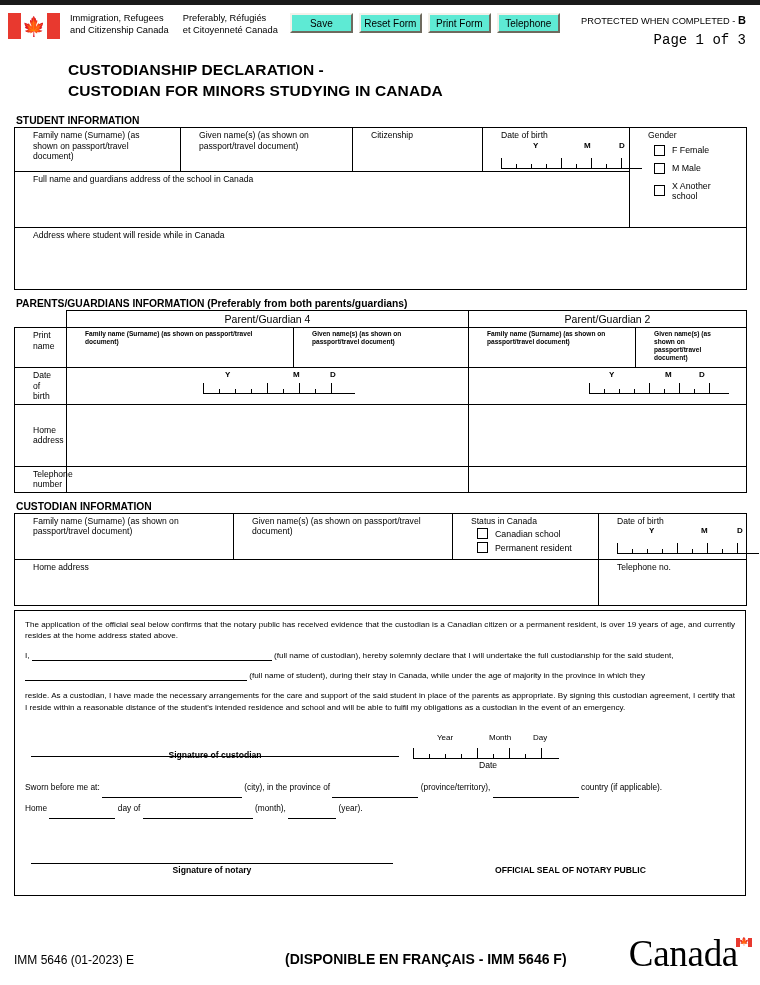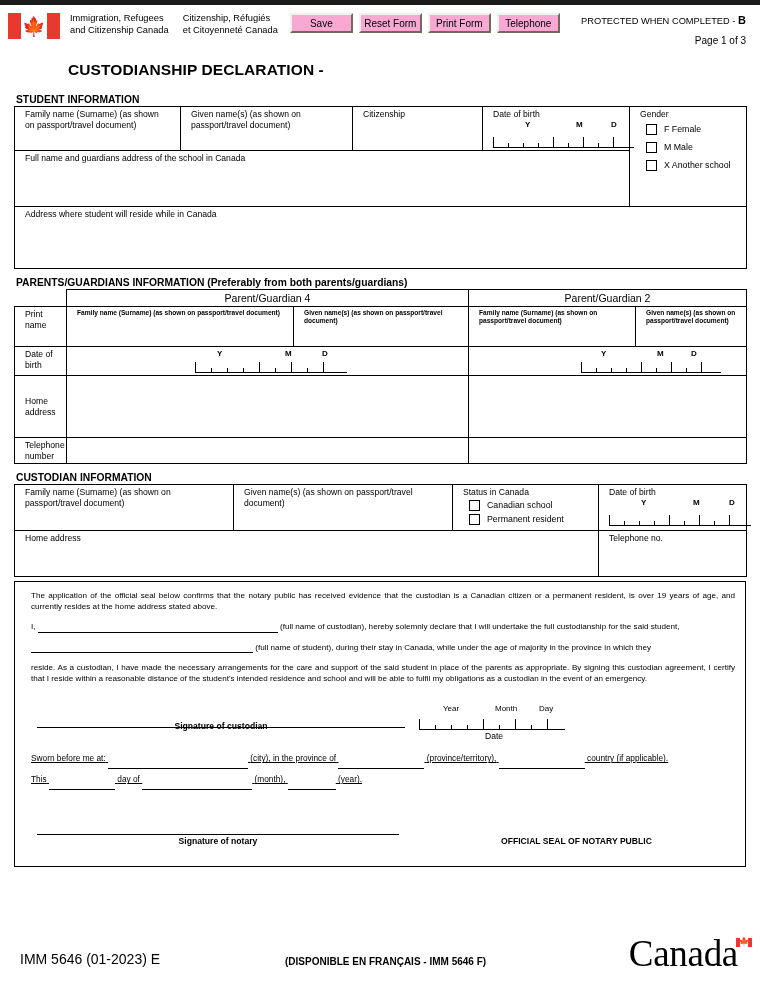--- a/index.html
+++ b/index.html
@@ -36,53 +36,53 @@
     transform: translate(-50%,-50%);
     font-size: 19px; color: #e8392f; line-height: 1;
   }
   .wordmark-en, .wordmark-fr {
     font-size: 9.3px; line-height: 11.5px; margin-left: 10px;
     white-space: pre-line; padding-top: 1px;
   }
   .wordmark-fr { margin-left: 14px; }
   .btns { display: flex; gap: 6px; margin-left: 12px; padding-top: 1px; }
   .btn {
-    background: #f9a8d4;
+    background: #5eead4;
     border-top: 2px solid #f3f1ea;
     border-left: 2px solid #f3f1ea;
     border-right: 2px solid #6e6a5e;
     border-bottom: 2px solid #6e6a5e;
     font-size: 10px; font-family: "Liberation Sans", sans-serif;
     min-width: 63px; height: 20px;
     display: flex; align-items: center; justify-content: center;
     cursor: pointer; color: #000;
   }
   .protect {
     margin-left: 10px; text-align: right; flex: 1;
     font-size: 9.3px; line-height: 13px; padding-top: 2px;
   }
   .protect b { font-size: 11px; }
-  .page-no { font-size: 10px; margin-top: 6px; }
+  .page-no { font-size: 14px; margin-top: 6px; font-family: Liberation Mono, monospace; }
 
   
   .title {
     margin: 14px 0 0 68px;
     font-size: 15.5px; font-weight: bold; line-height: 21px;
     letter-spacing: .1px;
   }
 
   
   .sheet { padding: 0 14px; margin-top: 14px; }
   .sec-head {
     font-size: 10.3px; font-weight: bold; margin: 0 0 1px 2px;
   }
   .sec-head.sp { margin-top: 8px; }
 
   table.grid { border-collapse: collapse; width: 100%; table-layout: fixed; }
-  table.grid td { border: 1px solid #000; vertical-align: top; padding: 2px 10px; }
+  table.grid td { border: 1px solid #000; vertical-align: top; padding: 2px 18px; }
   .lbl { font-size: 8.6px; line-height: 10.5px; }
   .lbl-sm { font-size: 6.6px; line-height: 8px; font-weight: bold; }
   .lbl-md { font-size: 8.6px; line-height: 10.5px; }
   .ctr { text-align: center; font-size: 10.5px; padding: 2px 0; }
 
   
   .comb { position: relative; height: 30px; }
   .comb .ymd {
     position: absolute; top: 0; left: 0; right: 0; height: 13px;
     font-size: 8px; font-weight: bold;
@@ -107,21 +107,21 @@
     width: 11px; height: 11px; border: 1px solid #000; background: #fff;
     flex: none; margin-right: 7px; cursor: pointer;
   }
   .cbrow .txt { font-size: 8.8px; }
   .cbrow.tight { margin: 2px 0 0 6px; }
   .cbrow.tight + .cbrow.tight { margin-top: 3px; }
 
   
   .decl {
     border: 1px solid #000; border-top: none;
-    padding: 8px 10px 10px 16px;
+    padding: 8px 10px 10px 10px;
     position: relative;
   }
   .p {
     font-size: 8.1px; line-height: 11.2px; text-align: justify;
     margin: 0 0 9px 0;
   }
   .p.last { margin-bottom: 0; }
   .inline-line {
     display: inline-block; border-bottom: 1px solid #000;
     vertical-align: bottom; height: 10px;
@@ -133,35 +133,35 @@
   }
   .sig-cap {
     position: absolute; left: 6px; width: 368px; bottom: 11px;
     text-align: center; font-size: 8.6px; font-weight: bold;
   }
   .datebox { position: absolute; left: 388px; bottom: 1px; width: 150px; }
   .datebox .hdr { position: relative; height: 12px; font-size: 8px; }
   .datebox .hdr span { position: absolute; }
   .datebox .cap { text-align: center; font-size: 8.6px; margin-top: 1px; }
 
-  .sworn { font-size: 8.3px; line-height: 21px; margin-top: 6px; text-decoration: underline; }
+  .sworn { font-size: 8.3px; line-height: 21px; margin-top: 6px; }
   .sworn .u { display: inline-block; border-bottom: 1px solid #000; height: 11px; vertical-align: bottom; }
 
   .notary { position: relative; height: 34px; margin-top: 32px; }
   .notary .nline { position: absolute; left: 6px; width: 362px; top: 12px; border-bottom: 1.3px solid #000; }
   .notary .ncap { position: absolute; left: 6px; width: 362px; top: 14px; text-align: center; font-size: 8.6px; font-weight: bold; }
   .notary .seal { position: absolute; left: 470px; top: 14px; font-size: 8.6px; font-weight: bold; }
 
   
   .footer {
     position: absolute; left: 0; right: 0; bottom: 12px;
     padding: 0 14px; height: 56px;
   }
-  .foot-code { position: absolute; left: 20px; bottom: 6px; font-size: 14px; }
-  .foot-fr { position: absolute; left: 285px; bottom: 6px; font-size: 10px; font-weight: bold; }
+  .foot-code { position: absolute; left: 14px; bottom: 6px; font-size: 12px; }
+  .foot-fr { position: absolute; left: 285px; bottom: 6px; font-size: 14px; font-weight: bold; }
   .canada-wm {
     position: absolute; right: 22px; bottom: 0;
     font-family: "Liberation Serif", serif;
     font-size: 37px; line-height: 38px; letter-spacing: -.3px;
     position: absolute;
   }
   .canada-wm .mini {
     position: absolute; right: -14px; top: 3px;
     width: 16px; height: 9px;
   }
@@ -177,38 +177,39 @@
 
 <div class="header">
   <div class="flag">
     <div class="bar l"></div>
       <div class="mid"></div>
       <div class="bar r"></div>
     <div class="leaf">🍁</div>
   </div>
   <div class="wordmark-en">Immigration, Refugees
 and Citizenship Canada</div>
-  <div class="wordmark-fr">Citizenship, Réfugiés
+  <div class="wordmark-fr">Preferably, Réfugiés
 et Citoyenneté Canada</div>
 
   <div class="btns">
     <div class="btn">Save</div>
     <div class="btn">Reset Form</div>
     <div class="btn">Print Form</div>
     <div class="btn">Telephone</div>
   </div>
 
   <div class="protect">
     <div><span>PROTECTED WHEN COMPLETED - </span><b>B</b></div>
     <div class="page-no">Page 1 of 3</div>
   </div>
 </div>
 
 <div class="title">
   <div>CUSTODIANSHIP DECLARATION -</div>
+  <div>CUSTODIAN FOR MINORS STUDYING IN CANADA</div>
 </div>
 
 <div class="sheet">
 
   <div class="sec-head">STUDENT INFORMATION</div>
 
   <table class="grid">
     <colgroup>
       <col style="width:166px">
         <col style="width:172px">
@@ -525,21 +526,21 @@
       <div>
         <span>Sworn before me at:</span>
         <span class="u" style="width:140px"></span>
         <span>(city), in the province of</span>
         <span class="u" style="width:86px"></span>
         <span>(province/territory),</span>
         <span class="u" style="width:86px"></span>
         <span>country (if applicable).</span>
       </div>
       <div>
-        <span>This</span>
+        <span>Home</span>
         <span class="u" style="width:66px"></span>
         <span>day of</span>
         <span class="u" style="width:110px"></span>
         <span>(month),</span>
         <span class="u" style="width:48px"></span>
         <span>(year).</span>
       </div>
     </div>
 
     <div class="notary">

